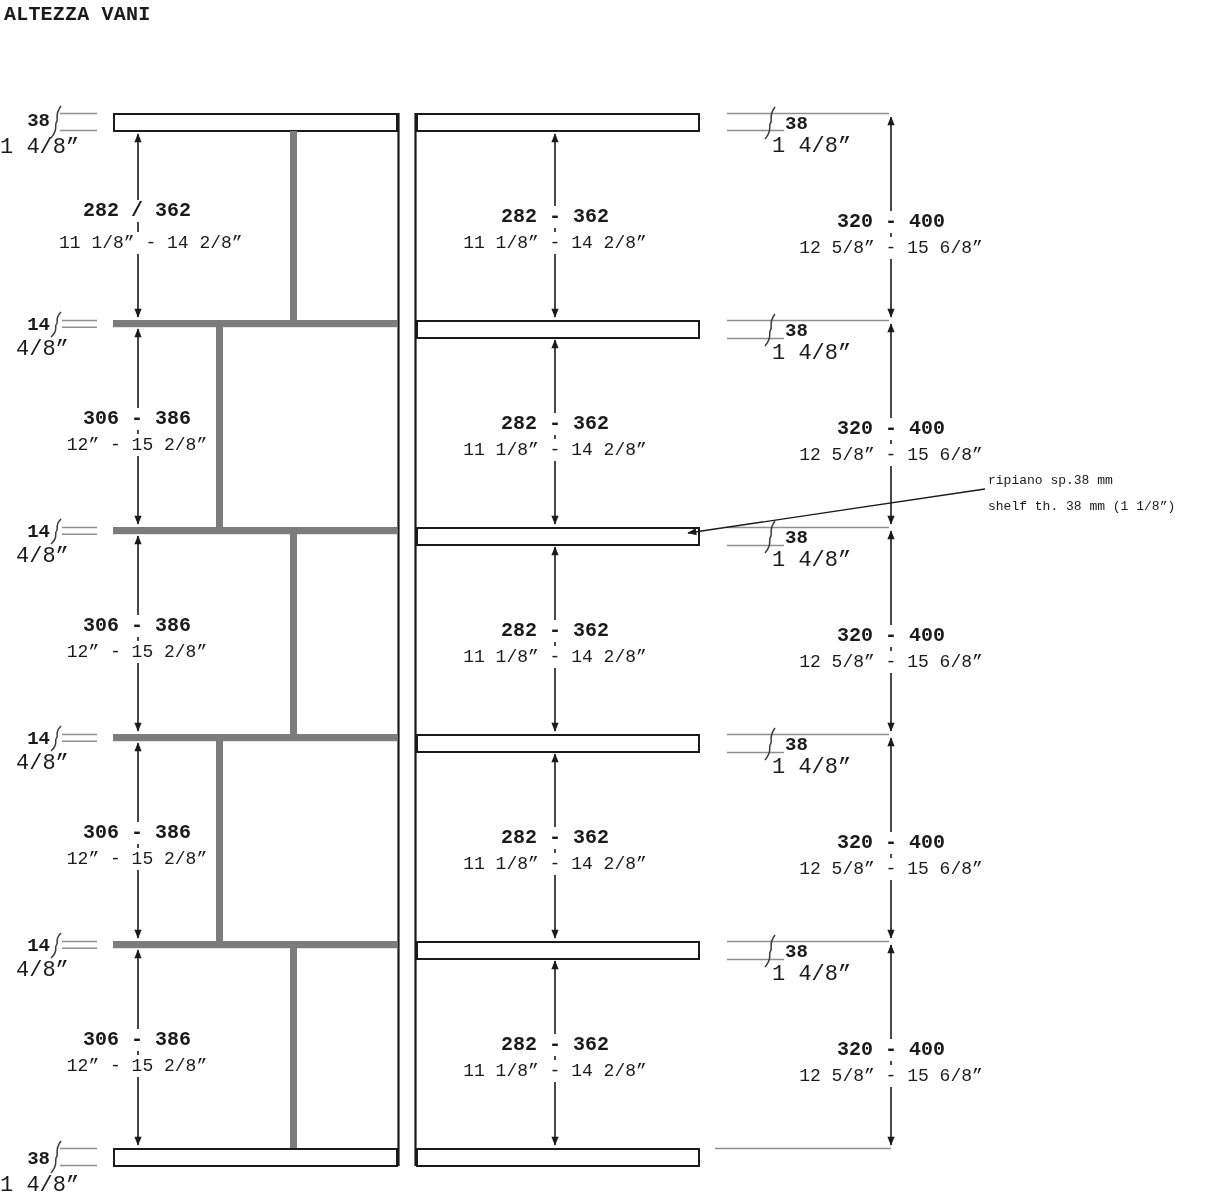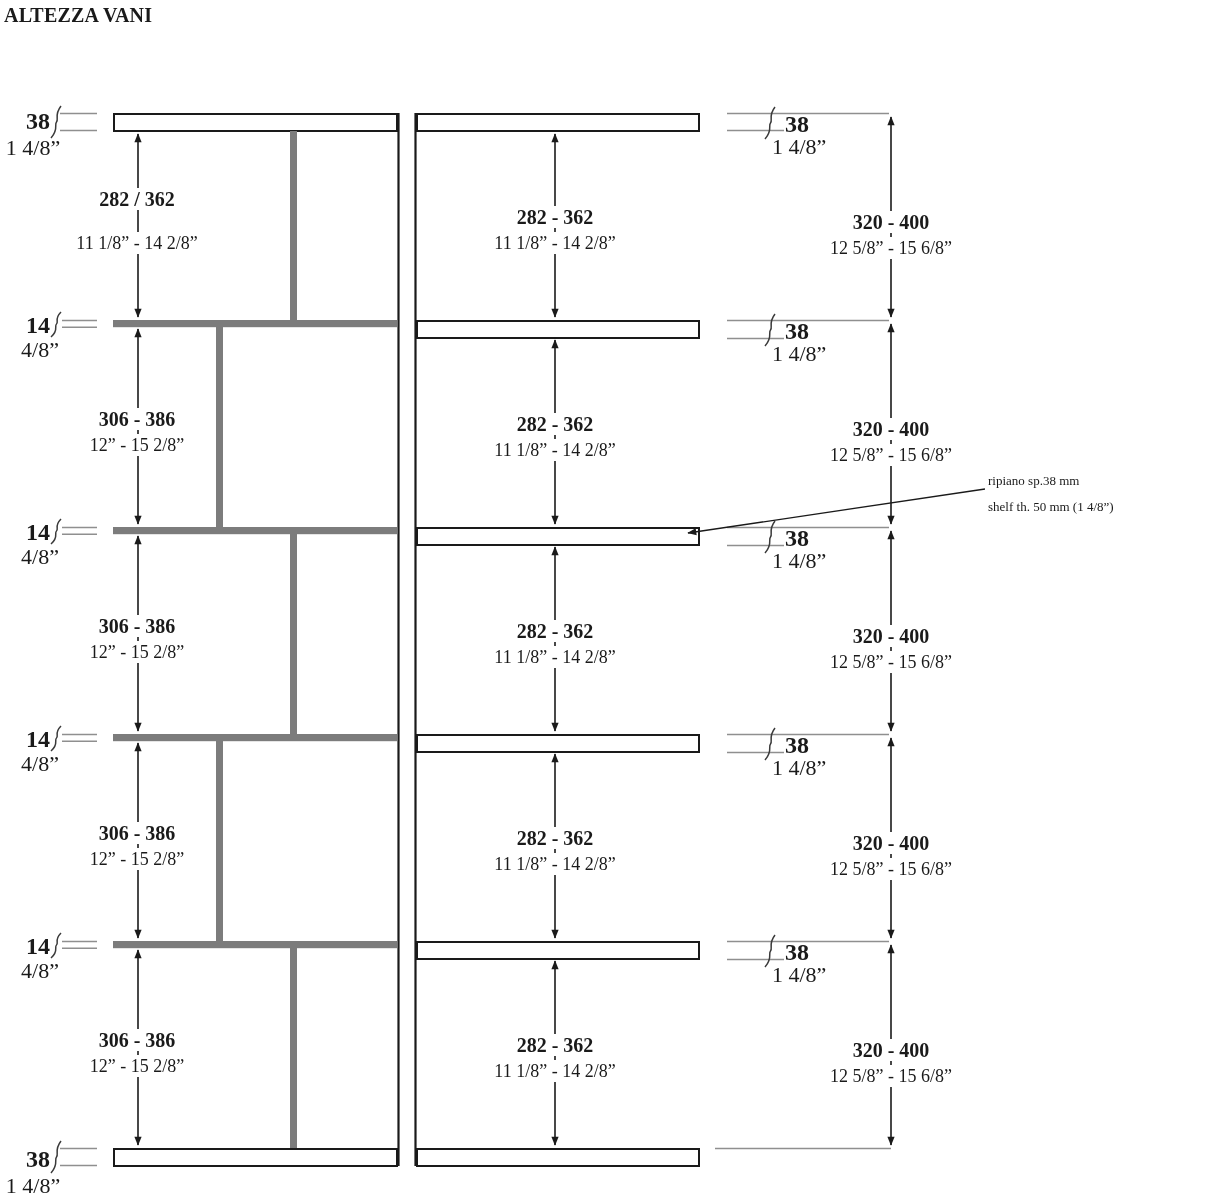--- a/index.html
+++ b/index.html
@@ -1,29 +1,29 @@
 <!DOCTYPE html>
 <html><head>
 <meta charset="utf-8">
 <style>
   html,body{margin:0;padding:0;background:#ffffff;}
   #canvas{
     position:relative;
     width:1210px;height:1202px;
     background:#ffffff;
-    font-family:Liberation Serif, serif;
+    font-family:Liberation Mono, monospace;
     color:#1a1a1a;
     overflow:hidden;
   }
   #drawing{position:absolute;left:0;top:0;}
   .txt{position:absolute;white-space:nowrap;}
   .title-line{font-size:20px;line-height:26px;font-weight:600;letter-spacing:.2px;}
   .dim-mm{font-size:20px;line-height:22px;font-weight:700;text-align:center;background:#fff;}
   .dim-inch{font-size:18px;line-height:22px;font-weight:400;text-align:center;background:#fff;}
-  .th-mm{font-size:24px;line-height:20px;font-weight:700;}
+  .th-mm{font-size:19px;line-height:20px;font-weight:700;}
   .th-inch{font-size:22px;line-height:20px;font-weight:400;}
   .align-r{text-align:right;}
   .align-c{text-align:center;}
   .note-line{font-size:13px;line-height:26px;font-weight:400;}
 </style>
 </head>
 <body>
 
 <div id="canvas">
 
@@ -164,21 +164,21 @@
 
   <div class="txt th-mm" style="left:785px;width:40px;top:528px;">38</div>
   <div class="txt th-inch" style="left:772px;width:62px;top:551px;">1 4/8”</div>
 
   <div class="txt th-mm" style="left:785px;width:40px;top:735px;">38</div>
   <div class="txt th-inch" style="left:772px;width:62px;top:758px;">1 4/8”</div>
 
   <div class="txt th-mm" style="left:785px;width:40px;top:942px;">38</div>
   <div class="txt th-inch" style="left:772px;width:62px;top:965px;">1 4/8”</div>
 
-  <div class="txt dim-mm" style="left:67px;width:140px;top:188px;">282 / 362</div>
+  <div class="txt dim-mm" style="left:67px;width:140px;top:200px;">282 / 362</div>
   <div class="txt dim-inch" style="left:59px;width:156px;top:232px;">11 1/8” - 14 2/8”</div>
 
   <div class="txt dim-mm" style="left:67px;width:140px;top:408px;">306 - 386</div>
   <div class="txt dim-inch" style="left:59px;width:156px;top:434px;">12” - 15 2/8”</div>
 
   <div class="txt dim-mm" style="left:67px;width:140px;top:615px;">306 - 386</div>
   <div class="txt dim-inch" style="left:59px;width:156px;top:641px;">12” - 15 2/8”</div>
 
   <div class="txt dim-mm" style="left:67px;width:140px;top:822px;">306 - 386</div>
   <div class="txt dim-inch" style="left:59px;width:156px;top:848px;">12” - 15 2/8”</div>
@@ -210,15 +210,15 @@
   <div class="txt dim-mm" style="left:816px;width:150px;top:625px;">320 - 400</div>
   <div class="txt dim-inch" style="left:796px;width:190px;top:651px;">12 5/8” - 15 6/8”</div>
 
   <div class="txt dim-mm" style="left:816px;width:150px;top:832px;">320 - 400</div>
   <div class="txt dim-inch" style="left:796px;width:190px;top:858px;">12 5/8” - 15 6/8”</div>
 
   <div class="txt dim-mm" style="left:816px;width:150px;top:1039px;">320 - 400</div>
   <div class="txt dim-inch" style="left:796px;width:190px;top:1065px;">12 5/8” - 15 6/8”</div>
 
   <div class="txt note-line" style="left:988px;top:468px;">ripiano sp.38 mm</div>
-  <div class="txt note-line" style="left:988px;top:494px;">shelf th. 50 mm (1 4/8”)</div>
+  <div class="txt note-line" style="left:988px;top:494px;">shelf th. 38 mm (1 1/8”)</div>
 
 </div>
 
 </body></html>

